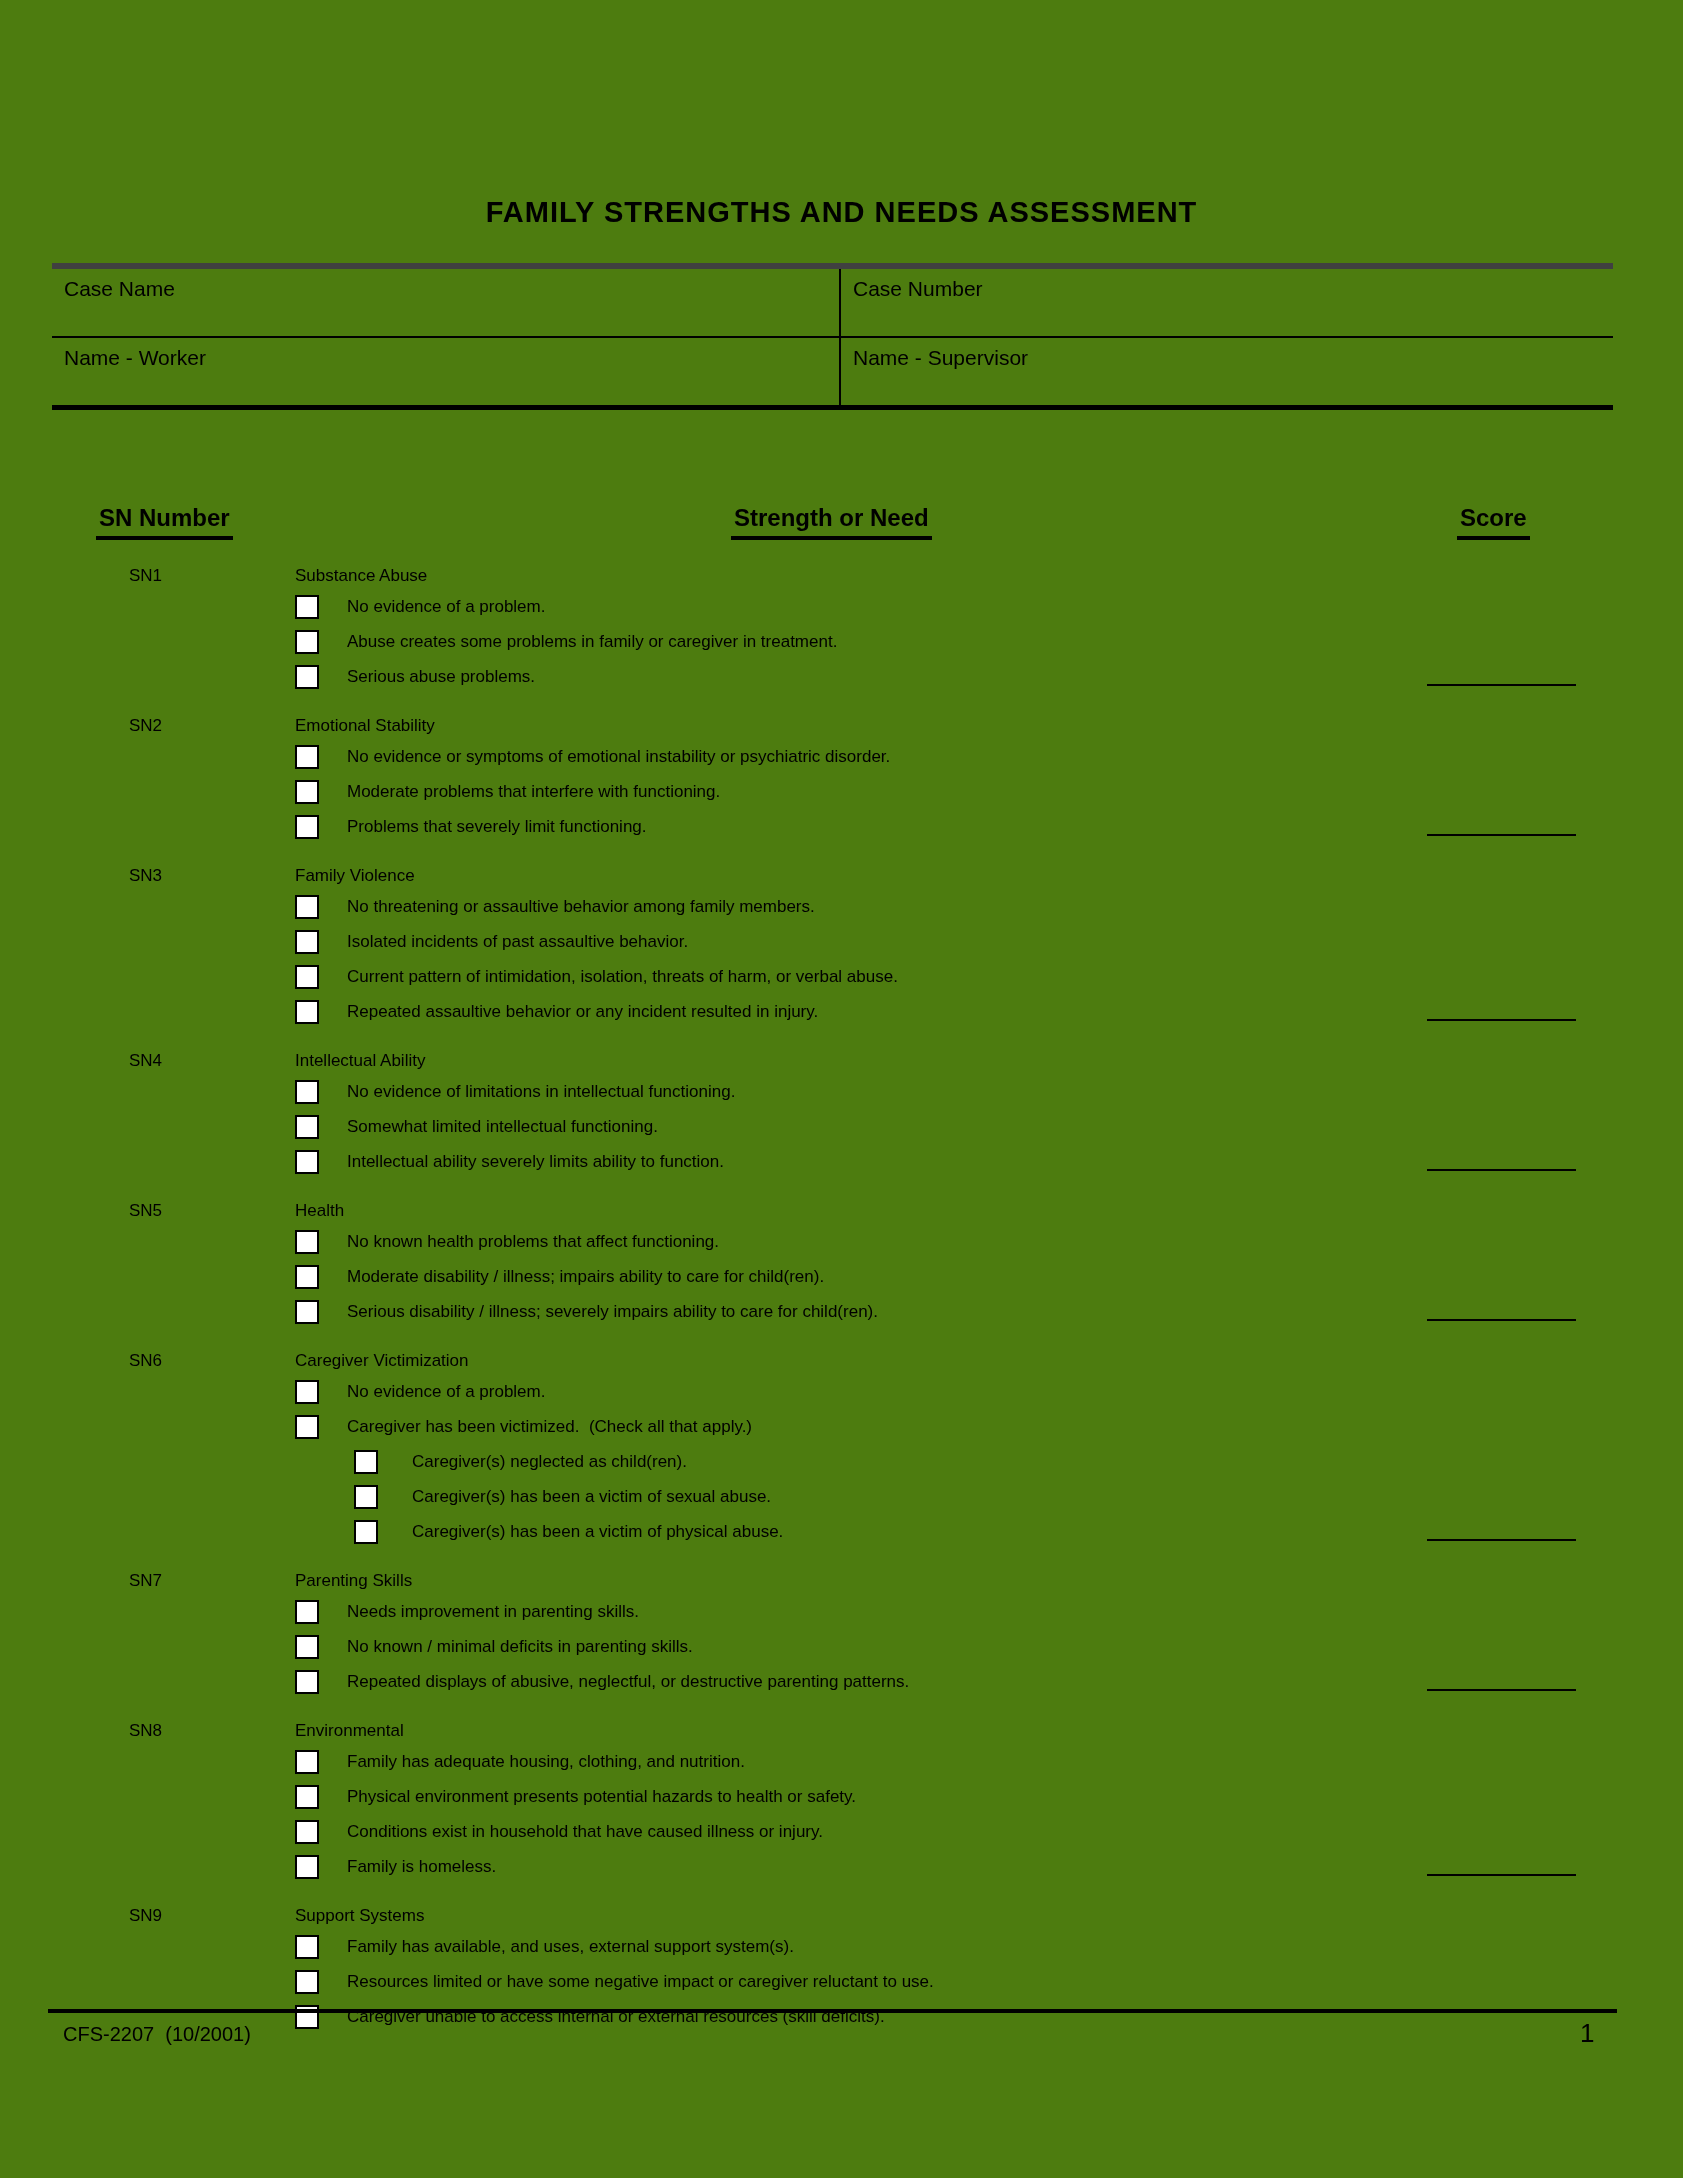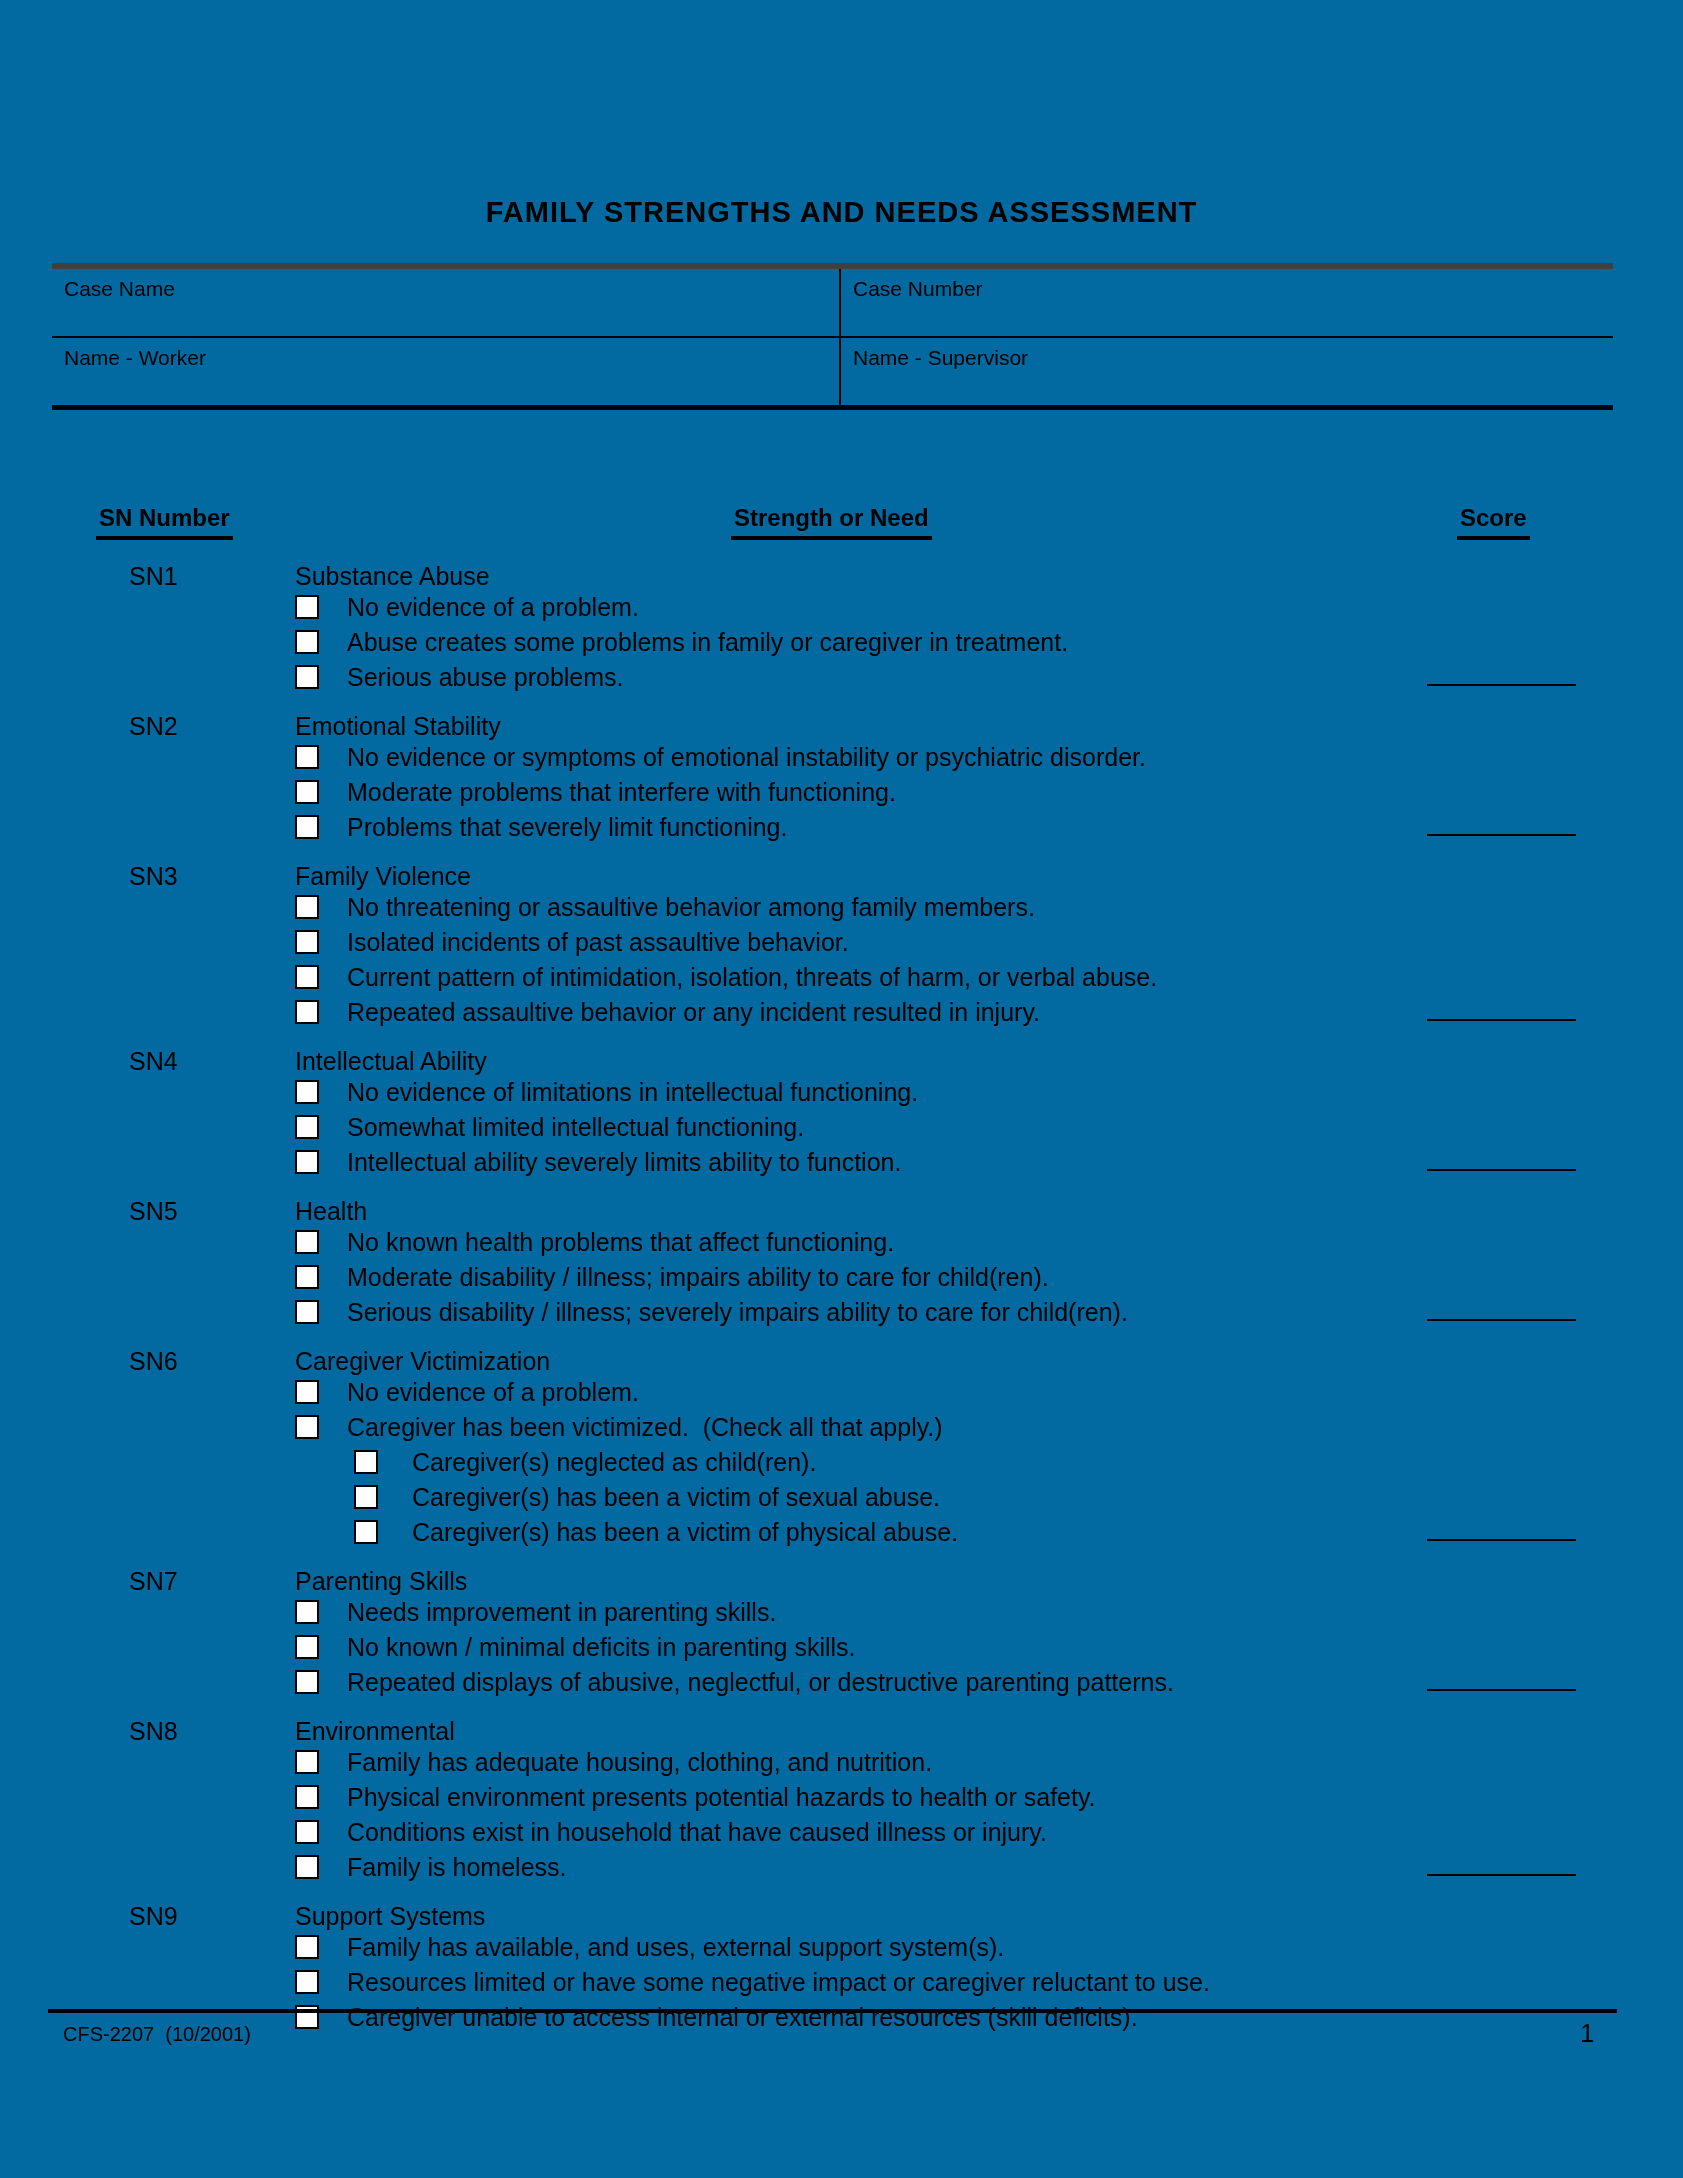--- a/index.html
+++ b/index.html
@@ -1,21 +1,21 @@
 <!DOCTYPE html>
 <html><head>
 <meta charset="utf-8">
 <style>
   html, body { margin: 0; padding: 0; background: #e8e8e8; }
   .page {
     position: relative;
     width: 1683px;
     height: 2178px;
     margin: 0 auto;
-    background: #0369a1;
+    background: #4d7c0f;
     font-family: "Liberation Sans", sans-serif;
     color: #000;
     overflow: hidden;
   }
 
   
   .title {
     position: absolute;
     top: 196px;
     left: 0;
@@ -54,21 +54,21 @@
     line-height: 28px;
     padding: 0 3px 4px 3px;
     border-bottom: 4px solid #000;
     white-space: pre;
   }
   #h-sn       { left: 96px; }
   #h-strength { left: 731px; }
   #h-score    { left: 1457px; }
 
   
-  .sections { position: absolute; top: 563px; left: 0; width: 1683px; font-size: 25px; }
+  .sections { position: absolute; top: 563px; left: 0; width: 1683px; font-size: 17px; }
   .sec { margin: 0 0 27px 0; }
   .sec-head { display: flex; height: 26px; line-height: 26px; }
   .sn-label { margin-left: 129px; width: 166px; flex: none; }
   .sec-title { white-space: pre; }
   .item { display: flex; align-items: center; height: 35px; margin-left: 295px; }
   .item .checkbox {
     width: 24px; height: 24px;
     box-sizing: border-box;
     border: 2px solid #000;
     background: #fff;

